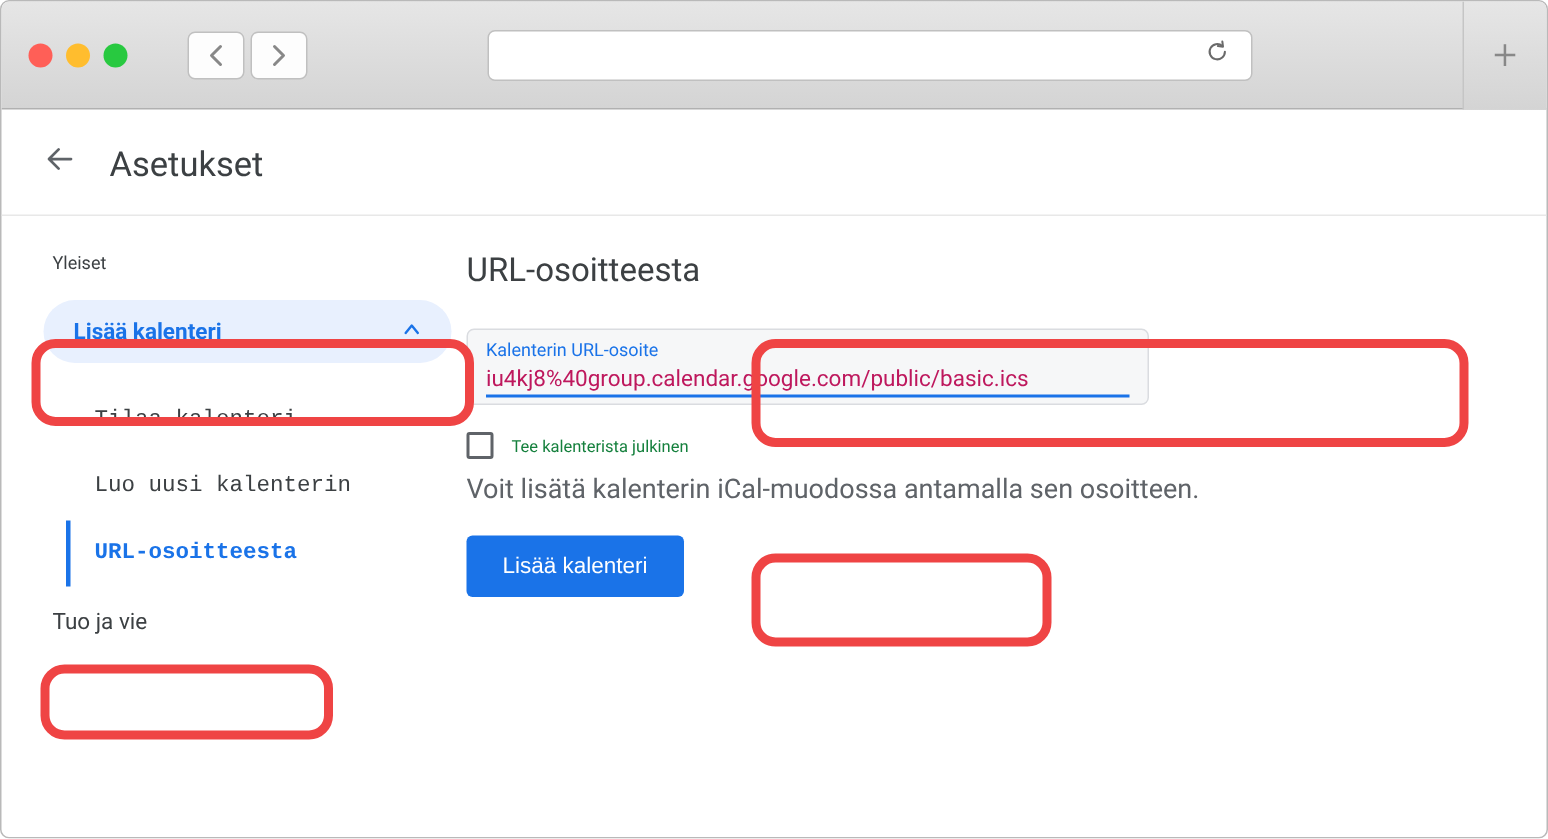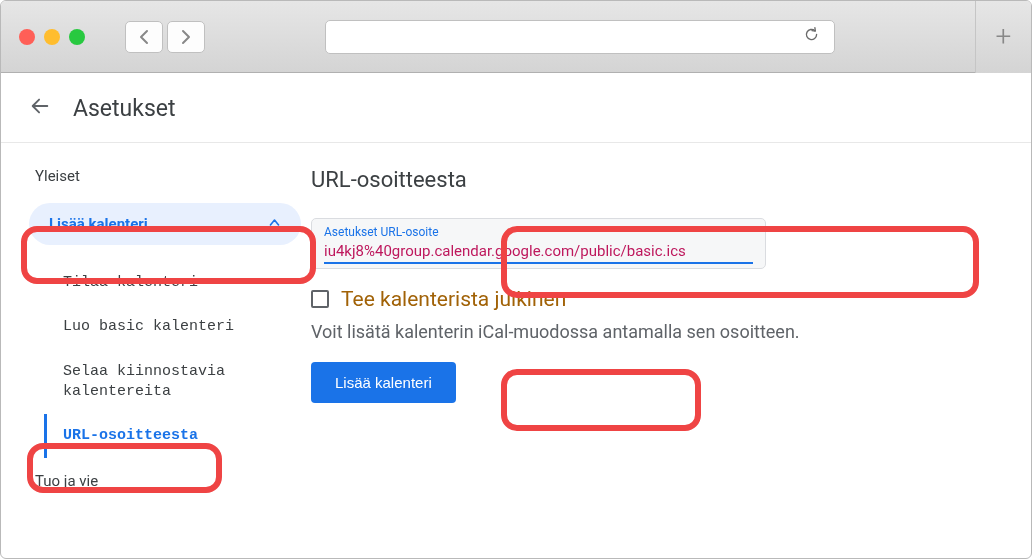--- a/index.html
+++ b/index.html
@@ -24,21 +24,21 @@
 
 .content { display: flex; flex-direction: column; height: calc(100% - 72px); }
 
 .header { display: flex; align-items: center; padding: 22px 28px 20px; gap: 22px; border-bottom: 1px solid #e8e8e8; }
 .back-arrow { font-size: 22px; color: #5f6368; cursor: pointer; user-select: none; }
 .header h1 { font-size: 23px; font-weight: 400; color: #3c4043; }
 
 .main { display: flex; flex: 1; padding: 24px 0 0 0; }
 
 .sidebar { width: 310px; padding-left: 28px; }
-.sb-title { font-size: 15px; color: #3c4043; margin-bottom: 18px; padding-left: 6px; }
+.sb-title { font-size: 12px; color: #3c4043; margin-bottom: 18px; padding-left: 6px; }
 
 .collapsible { background: #e8f0fe; border-radius: 24px; padding: 12px 20px 12px 20px; display: flex; align-items: center; justify-content: space-between; cursor: pointer; width: 272px; }
 .collapsible .label { color: #1a73e8; font-weight: 700; font-size: 15px; }
 .chev { color: #1a73e8; font-size: 13px; }
 
 .sublist { margin-top: 16px; padding-left: 34px; }
 .subitem { font-size: 15px; color: #3c4043; padding: 12px 0; line-height: 1.35; cursor: pointer; font-family: Liberation Mono, monospace; }
 .subitem.active { color: #1a73e8; font-weight: 700; border-left: 3px solid #1a73e8; padding-left: 16px; margin-left: -19px; }
 
 .belowitem { font-size: 15px; color: #3c4043; padding: 14px 0 0 6px; cursor: pointer; }
@@ -46,21 +46,21 @@
 .panel { flex: 1; padding: 0 60px 0 0; }
 .panel h2 { font-size: 22px; font-weight: 400; color: #3c4043; margin-bottom: 26px; }
 
 .inputwrap { border: 1px solid #dadce0; border-radius: 5px; padding: 6px 12px 4px; background: #f6f7f8; width: 455px; position: relative; }
 .inputwrap .floating { font-size: 12px; color: #1a73e8; margin-bottom: 2px; }
 .inputwrap input { border: none; background: transparent; width: 100%; font-size: 15px; color: #be185d; outline: none; font-family: inherit; padding-bottom: 4px; }
 .underline { position: absolute; left: 12px; right: 12px; bottom: 4px; height: 2px; background: #1a73e8; }
 
 .checkrow { display: flex; align-items: center; gap: 12px; margin-top: 18px; }
 .checkbox { width: 18px; height: 18px; border: 2px solid #5f6368; border-radius: 2px; cursor: pointer; }
-.checklabel { font-size: 21px; color: #a16207; }
+.checklabel { font-size: 11px; color: #15803d; }
 
 .helper { font-size: 18px; color: #5f6368; margin-top: 10px; }
 
 .primary-btn { margin-top: 20px; background: #1a73e8; color: #fff; border: none; border-radius: 4px; padding: 12px 24px; font-size: 15px; font-weight: 500; cursor: pointer; }
 
 .hl { position: absolute; border: 6px solid #ef4444; border-radius: 16px; pointer-events: none; }
 .hl1 { left: 20px; top: 225px; width: 295px; height: 58px; }
 .hl2 { left: 26px; top: 442px; width: 195px; height: 50px; }
 .hl3 { left: 500px; top: 225px; width: 478px; height: 72px; }
 .hl4 { left: 500px; top: 368px; width: 200px; height: 62px; }
@@ -118,33 +118,32 @@
           <span class="label">Lisää kalenteri</span>
           <span class="chev">
             <svg width="13" height="13" viewBox="0 0 16 16">
                 <path d="M3 11 L8 5 L13 11" stroke="#1a73e8" stroke-width="2" fill="none" stroke-linecap="round" stroke-linejoin="round"></path>
               </svg>
           </span>
         </div>
 
         <div class="sublist">
           <div class="subitem">Tilaa kalenteri</div>
-          <div class="subitem">Luo basic kalenteri</div>
-          <div class="subitem">Selaa kiinnostavia kalentereita</div>
+          <div class="subitem">Luo uusi kalenterin</div>
           <div class="subitem active">URL-osoitteesta</div>
         </div>
 
         <div class="belowitem">Tuo ja vie</div>
       </div>
 
       <div class="panel">
         <h2>URL-osoitteesta</h2>
 
         <div class="inputwrap">
-          <div class="floating">Asetukset URL-osoite</div>
+          <div class="floating">Kalenterin URL-osoite</div>
           <input type="text" value="iu4kj8%40group.calendar.google.com/public/basic.ics" style="">
           <div class="underline"></div>
         </div>
 
         <div class="checkrow">
           <div class="checkbox"></div>
           <span class="checklabel">Tee kalenterista julkinen</span>
         </div>
 
         <div class="helper">Voit lisätä kalenterin iCal-muodossa antamalla sen osoitteen.</div>

